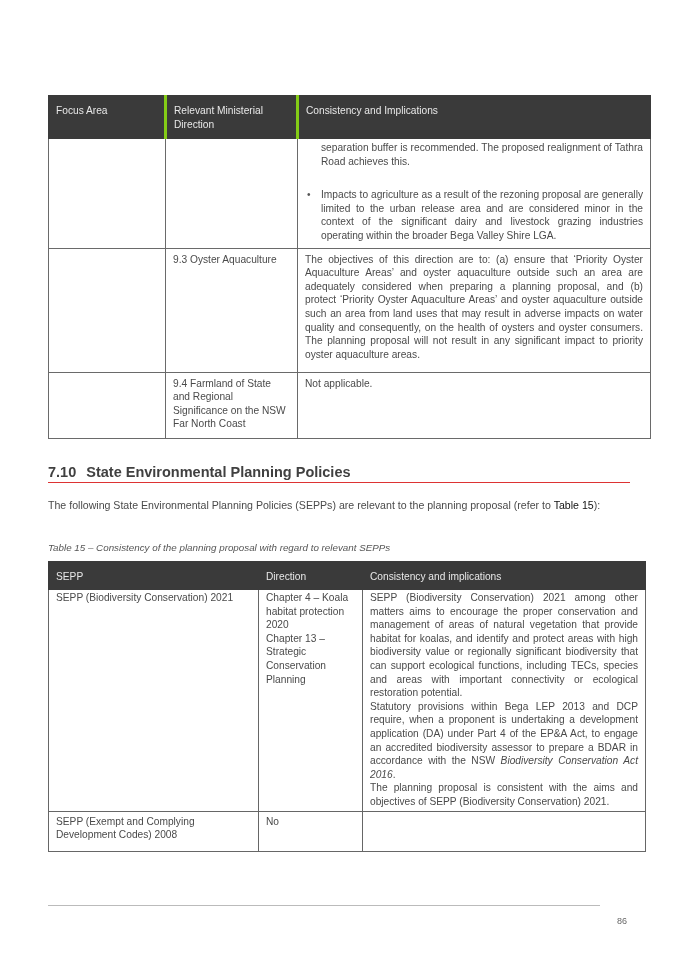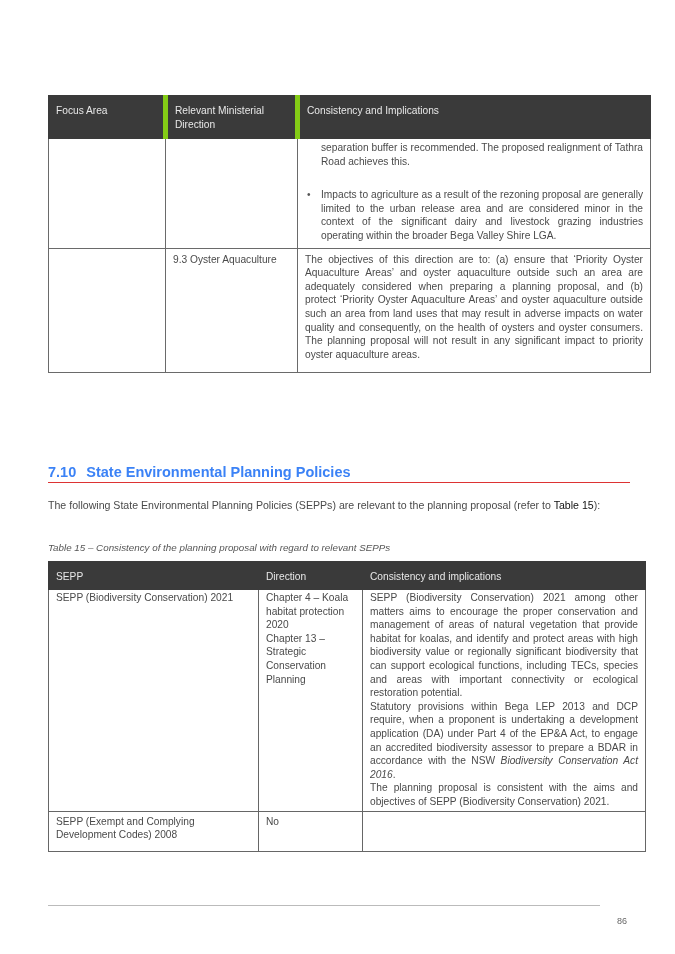--- a/index.html
+++ b/index.html
@@ -8,32 +8,32 @@
   .page { position:absolute; inset:0; }
 
   table.doc { position:absolute; border-collapse:collapse; table-layout:fixed;
               font-size:10.2px; line-height:13.6px; color:#4a4a4a;border-radius:14px; }
   table.doc th { background:#3a3a3a; color:#e8e8e8; font-weight:normal; text-align:left;
                  vertical-align:top; padding:8px 7px 6px 7px; border:1px solid #3a3a3a; }
   table.doc td { border:1.5px solid #6a6a6a; vertical-align:top; padding:4px 7px 5px 7px; }
   .just { text-align:justify; }
 
   #t1 { left:48px; top:95px; width:602px; }
-  #t1 th { border-left:5px solid #84cc16; }
+  #t1 th { border-left:3px solid #84cc16; }
   #t1 th:first-child { border-left:1px solid #3a3a3a; }
   #t1 th { height:28px; }
 
   .bullets { margin:0; padding:0; list-style:none; }
   .bullets li { position:relative; padding-left:16px; margin-bottom:20px; }
   .bullets li.cont { margin-top:-2px; }
   .bullets li.dot::before { content:"\2022"; position:absolute; left:2px; top:0; color:#555; }
 
   #heading { position:absolute; left:48px; top:464px; width:582px;
              border-bottom:1.2px solid #d33; padding-bottom:2px;
-             color:#3b82f6; font-weight:bold; font-size:14.5px; }
+             color:#404040; font-weight:bold; font-size:14.5px; }
   #heading .num { margin-right:10px; }
   #intro { position:absolute; left:48px; top:499px; font-size:10.6px; color:#4a4a4a; }
   #intro b { color:#111; font-weight:normal; }
   #caption { position:absolute; left:48px; top:542px; font-size:9.8px; font-style:italic; color:#555; }
 
   #t2 { left:48px; top:561px; width:597px; }
   #t2 th { padding:8px 7px 5px 7px; height:14px; }
   #t2 td { padding:1px 7px 2px 7px; border:1.2px solid #666; }
 
   #footer-line { position:absolute; left:48px; top:905px; width:552px; height:1px; background:#bbb; }
@@ -65,20 +65,25 @@
           <ul class="bullets">
             <li class="cont">separation buffer is recommended. The proposed realignment of Tathra Road achieves this.</li>
             <li class="dot" style="margin-bottom:0">Impacts to agriculture as a result of the rezoning proposal are generally limited to the urban release area and are considered minor in the context of the significant dairy and livestock grazing industries operating within the broader Bega Valley Shire LGA.</li>
           </ul>
         </td>
       </tr>
       <tr style="height:124px">
         <td></td>
         <td>9.3 Oyster Aquaculture</td>
         <td class="just">The objectives of this direction are to: (a) ensure that ‘Priority Oyster Aquaculture Areas’ and oyster aquaculture outside such an area are adequately considered when preparing a planning proposal, and (b) protect ‘Priority Oyster Aquaculture Areas’ and oyster aquaculture outside such an area from land uses that may result in adverse impacts on water quality and consequently, on the health of oysters and oyster consumers.  The planning proposal will not result in any significant impact to priority oyster aquaculture areas.</td>
+      </tr>
+      <tr style="height:66px">
+        <td></td>
+        <td>9.4 Farmland of State and Regional Significance on the NSW Far North Coast</td>
+        <td>Not applicable.</td>
       </tr>
     </tbody>
   </table>
 
   <div id="heading">
     <span class="num">7.10</span><span>State Environmental Planning Policies</span>
   </div>
 
   <div id="intro">
     <span>The following State Environmental Planning Policies (SEPPs) are relevant to the planning proposal  (refer to </span><b>Table 15</b><span>):</span>

